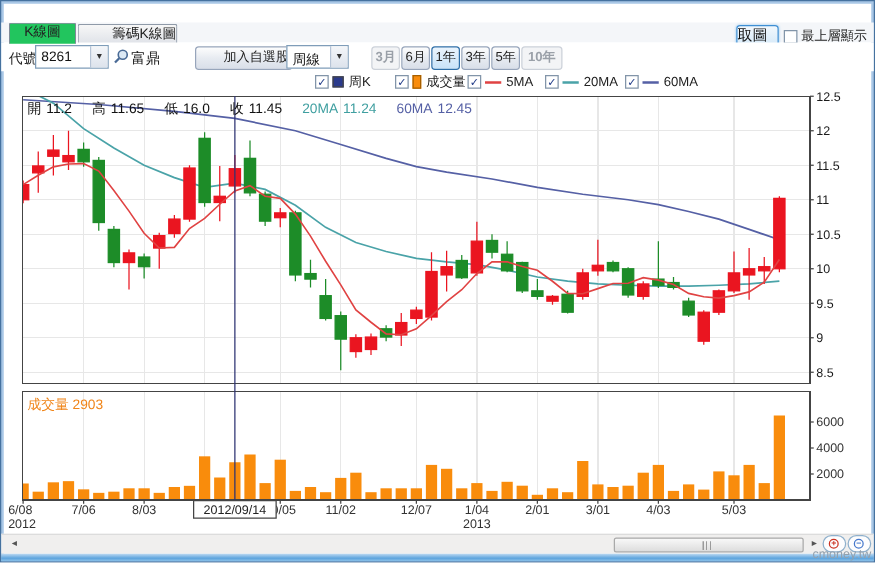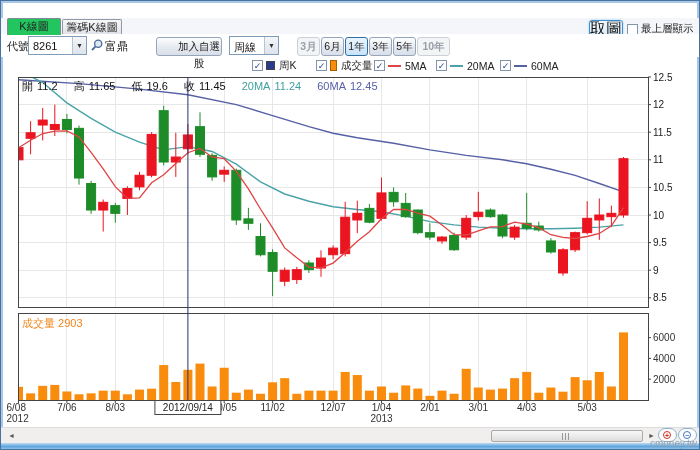--- a/index.html
+++ b/index.html
@@ -18,43 +18,43 @@
     font-size:8px;line-height:13px;text-align:center;color:#30415a;}
   .winbtn.close{width:21px;background:linear-gradient(#f3b0a5,#dd6e5c 45%,#c8422f);
     border-color:#8e2f23;color:#fff;}
   
   .tabrow{position:absolute;left:1px;top:18px;right:1px;height:16px;background:#f4f6f9;}
   .tab{position:absolute;top:1px;height:16px;font-size:11px;color:#222;text-align:center;
     line-height:15px;border:1px solid #8f9aa8;border-bottom:none;border-radius:2px 2px 0 0;
     background:linear-gradient(#f7f7f7,#dfe2e8);}
   .tab.active{background:#22c55e;height:17px;top:0;border-color:#7f8a98;z-index:2;}
   .tab1{left:6px;width:54px;}
-  .tab2{left:61px;width:60px;}
-  .capture-btn{position:absolute;left:588px;top:2px;width:34px;height:17px;font-size:16px;
+  .tab2{left:61px;width:80px;text-align:right;}
+  .capture-btn{position:absolute;left:588px;top:2px;width:34px;height:17px;font-size:12px;
     line-height:15px;color:#111;border:1px solid #3f8fd4;border-radius:3px;
     background:linear-gradient(#f2f8fd,#d6e9f8);box-shadow:0 0 2px #8cc4ec;}
   .topmost{position:absolute;left:626px;top:4px;display:flex;align-items:center;font-size:10.5px;color:#222;}
   .cb{width:11px;height:11px;background:#fff;border:1px solid #8295a9;font-size:9px;line-height:10px;
     text-align:center;color:#27408b;flex:0 0 auto;}
   .topmost .cb{margin-right:3px;}
   
   .toolbar{position:absolute;left:1px;top:34px;right:1px;height:23px;background:#fff;}
   .tb-label{position:absolute;left:6px;top:5px;font-size:11px;color:#222;}
   .combo{position:absolute;top:2px;height:19px;background:#fff;border:1px solid #7f9db9;font-size:11px;color:#111;}
   .combo .val{position:absolute;left:4px;top:3px;white-space:nowrap;}
   .combo .arrow{position:absolute;right:0;top:0;bottom:0;width:14px;border-left:1px solid #b6c4d6;
     background:linear-gradient(#f4f6f9,#dde3ec);font-size:7px;color:#333;text-align:center;line-height:17px;}
   .combo.code{left:27px;width:59px;}
   .combo.period{left:228px;width:50px;}
   .search-ico{position:absolute;left:89px;top:4px;width:14px;height:14px;}
   .stock-name{position:absolute;left:104px;top:5px;font-size:11.5px;color:#111;}
   .btn{position:absolute;top:3px;height:19px;font-size:10.5px;color:#222;text-align:center;
     border:1px solid #97a5bb;border-radius:3px;background:linear-gradient(#fdfdfd,#e7ebf1 50%,#d9dfe9);
     line-height:17px;}
-  .btn.add{left:155px;width:66px;padding-left:20px;}
+  .btn.add{left:155px;width:78px;padding-left:20px;}
   .btn.range{width:23px;}
   .btn.selected{background:linear-gradient(#eaf4fd,#c9e3f8);border-color:#2f6fa8;}
   .btn.disabled{color:#9aa0a8;background:#f3f4f6;border-color:#ccd1d9;font-weight:bold;}
   
   .legend-item{position:absolute;top:59px;height:13px;display:flex;align-items:center;font-size:10.5px;color:#222;}
   .legend-item .cb{margin-right:3px;}
   .sw-square{width:9px;height:9px;margin-right:4px;border:1px solid #444;}
   .sw-bar{width:7px;height:11px;margin-right:4px;border:1px solid #a55f00;}
   .sw-dash{width:13px;height:2px;margin-right:4px;}
   
@@ -404,21 +404,21 @@
   </div>
   <div class="legend-item" style="left:500px">
     <span class="cb lg-cb">✓</span>
     <span class="sw-dash sw-d2" style="background: rgb(85, 96, 165);"></span>
     <span>60MA</span>
   </div>
 
   <div class="infobar">
     <span>開</span><span>11.2</span>
     <span class="gap">高</span><span>11.65</span>
-    <span class="gap">低</span><span>19.6</span>
+    <span class="gap">低</span><span>16.0</span>
     <span class="gap">收</span><span>11.45</span>
     <span class="gap ma20c">20MA</span><span class="ma20c">11.24</span>
     <span class="gap ma60c">60MA</span><span class="ma60c">12.45</span>
   </div>
 
   <div class="volbar-label">
     <span>成交量</span>
     <span>2903</span>
   </div>
 

